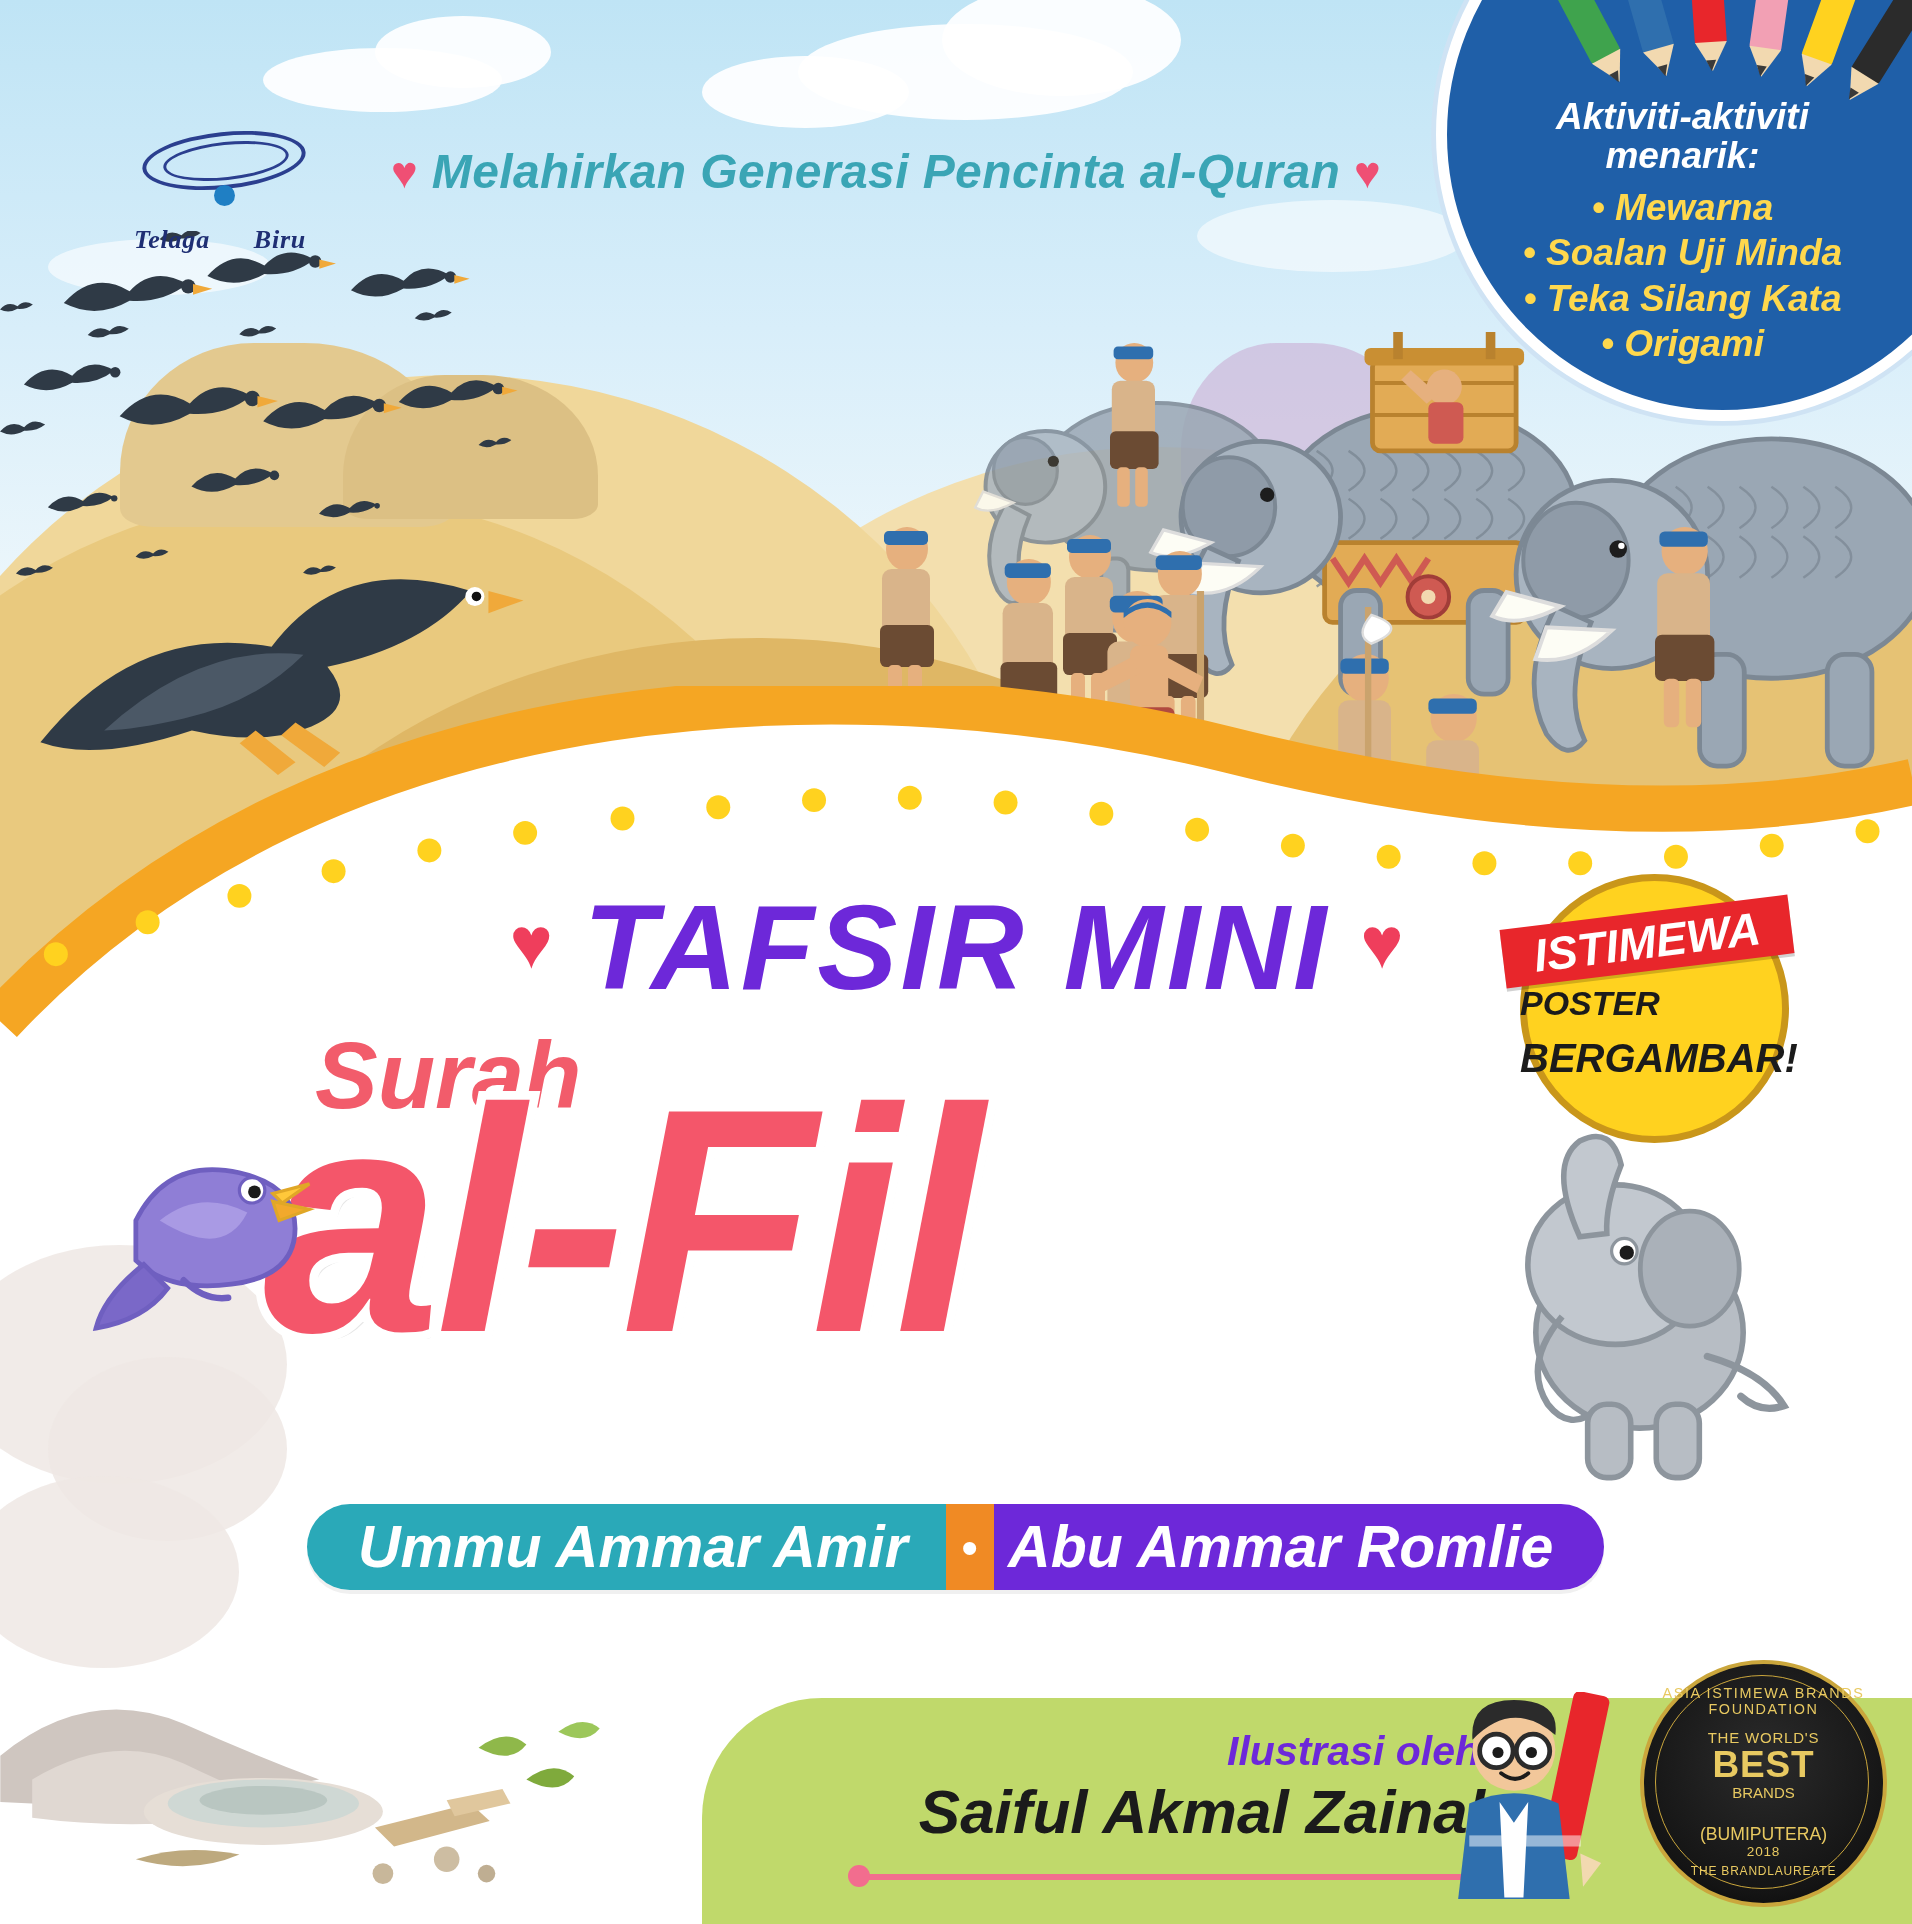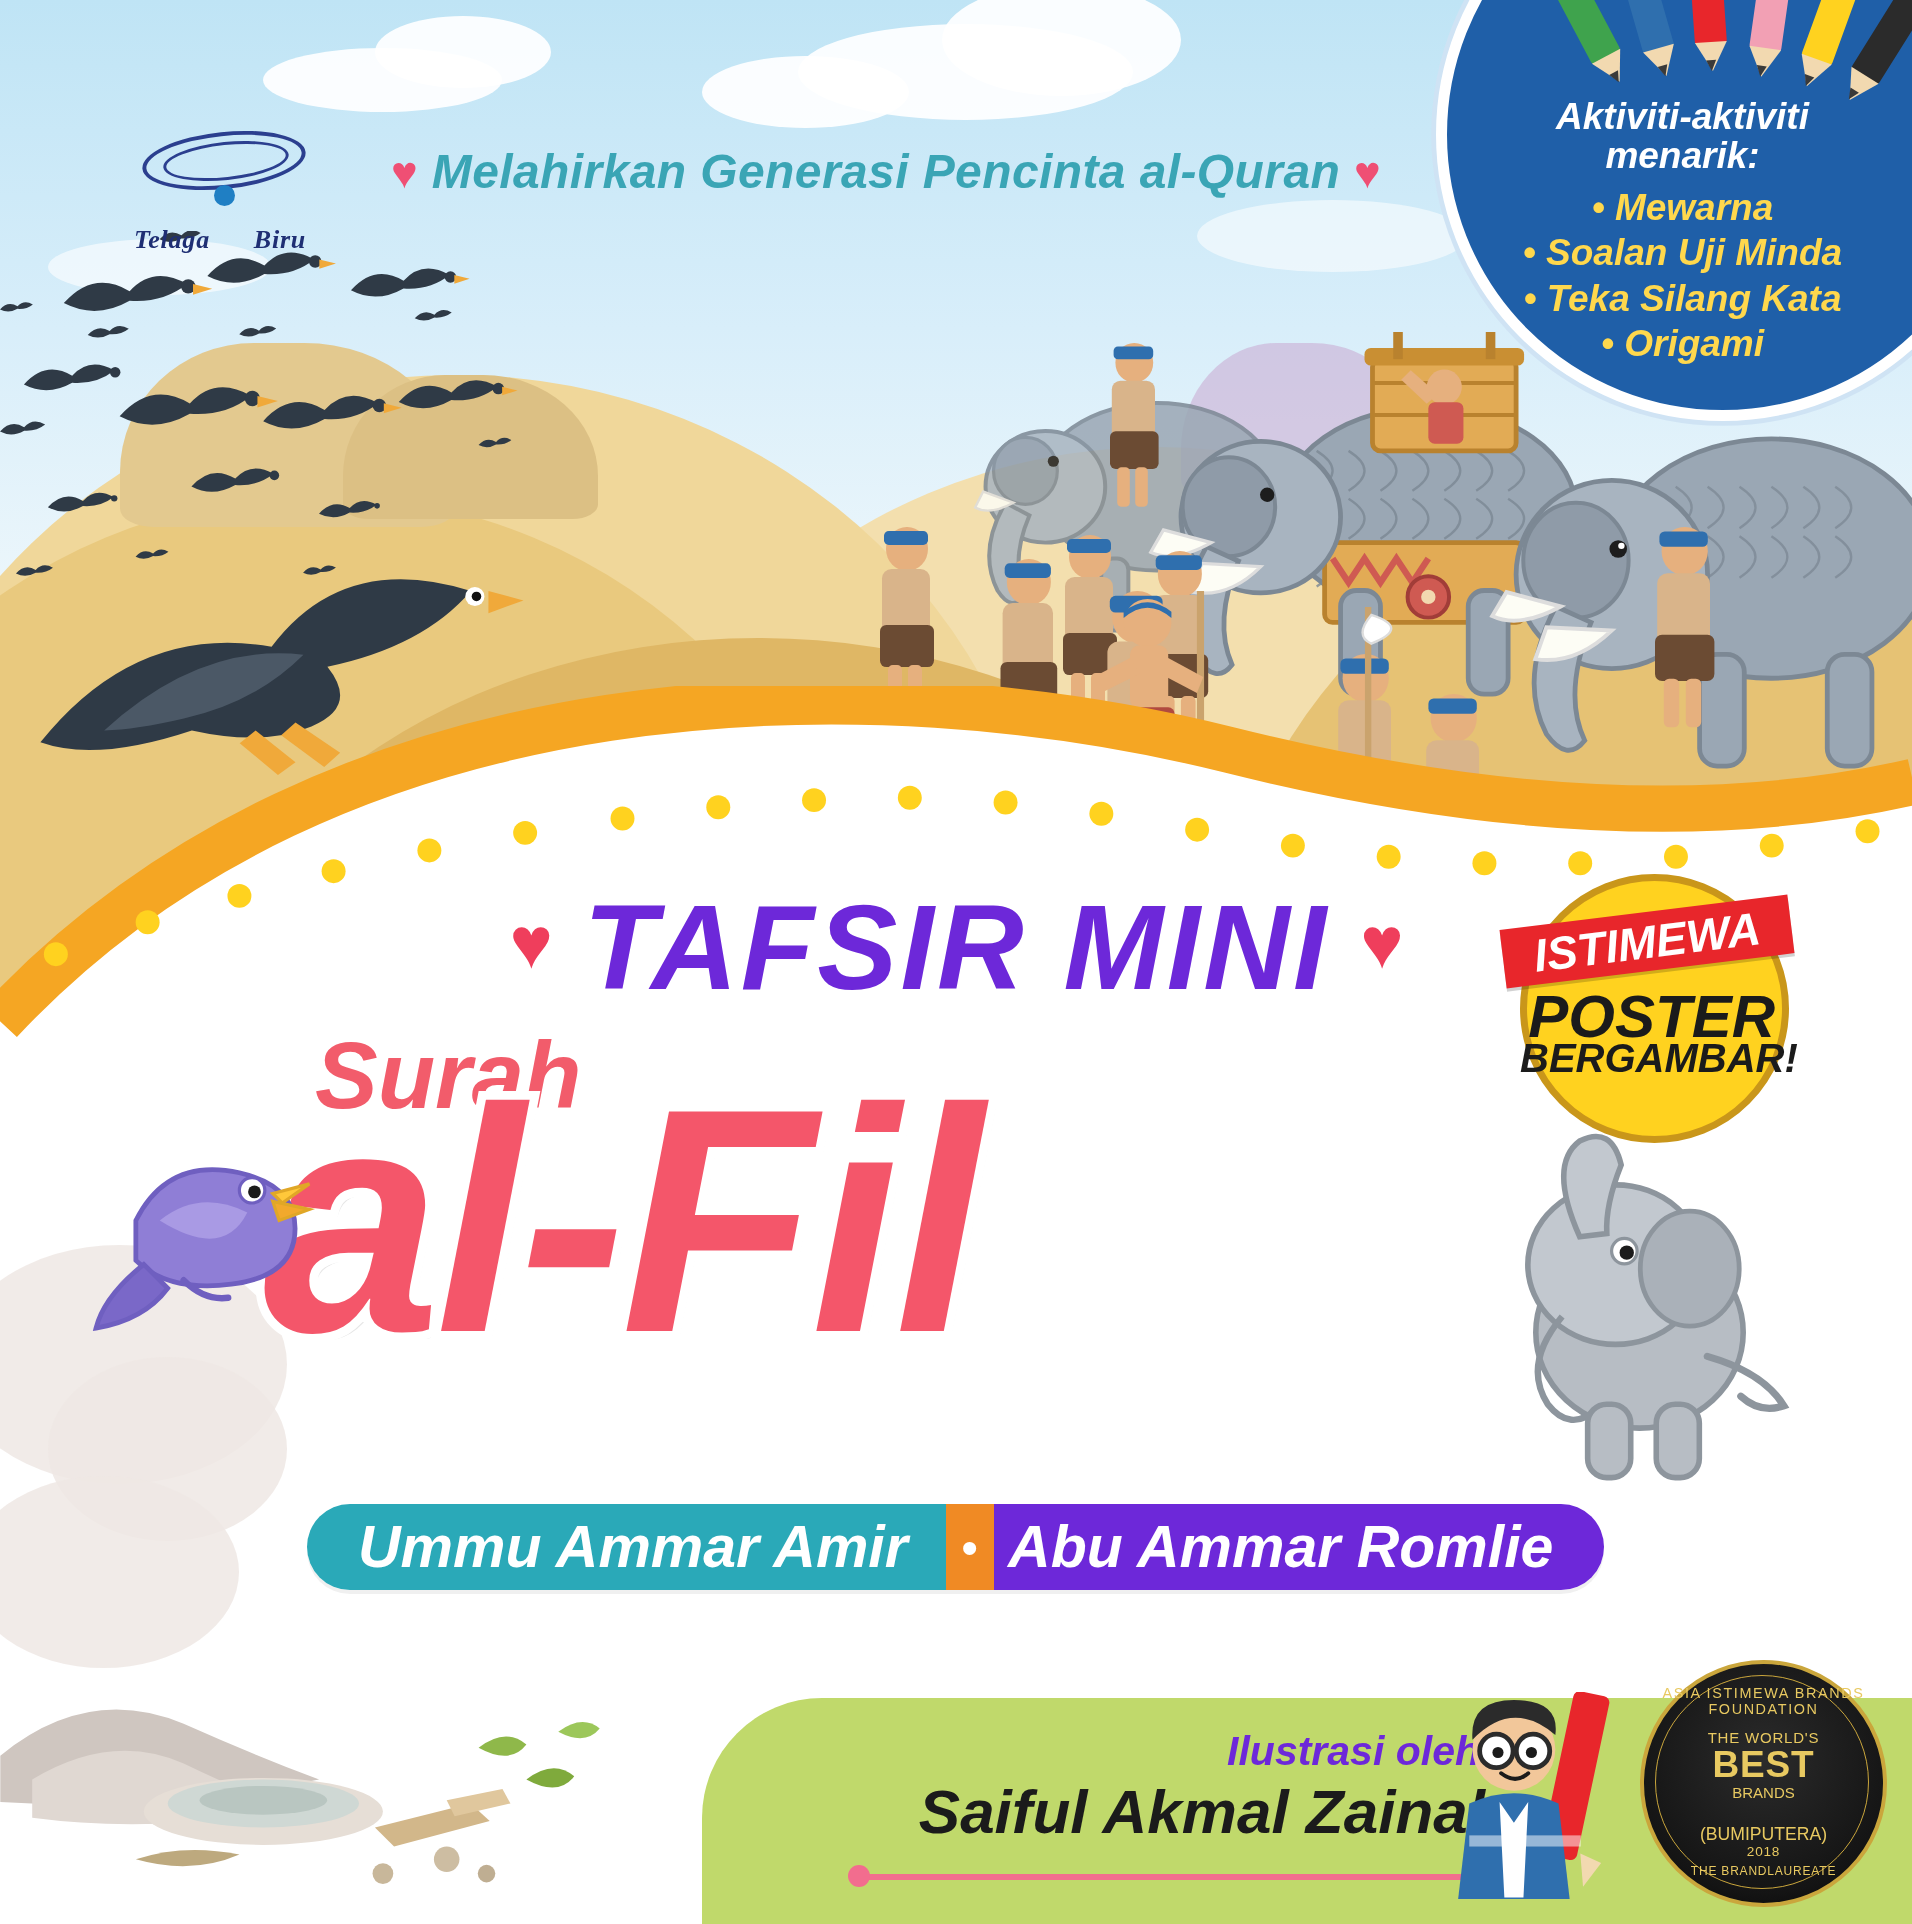--- a/index.html
+++ b/index.html
@@ -307,22 +307,22 @@
     color: #fff;
     font-size: 46px;
     font-weight: bold;
     font-style: italic;
     box-shadow: 0 3.2px 0 rgba(0,0,0,.18);
   }
   .istimewa .l2 {
     position: absolute;
     left: 0; top: 112px;
     width: 255px;
-    text-align: right;
-    font-size: 60px;
+    text-align: left;
+    font-size: 34px;
     font-weight: bold;
     font-style: italic;
     color: #1b1b1b;
     line-height: 1.02;
   }
   .istimewa .l3 {
     position: absolute;
     left: 0; top: 164px;
     width: 255px;
     text-align: center;

